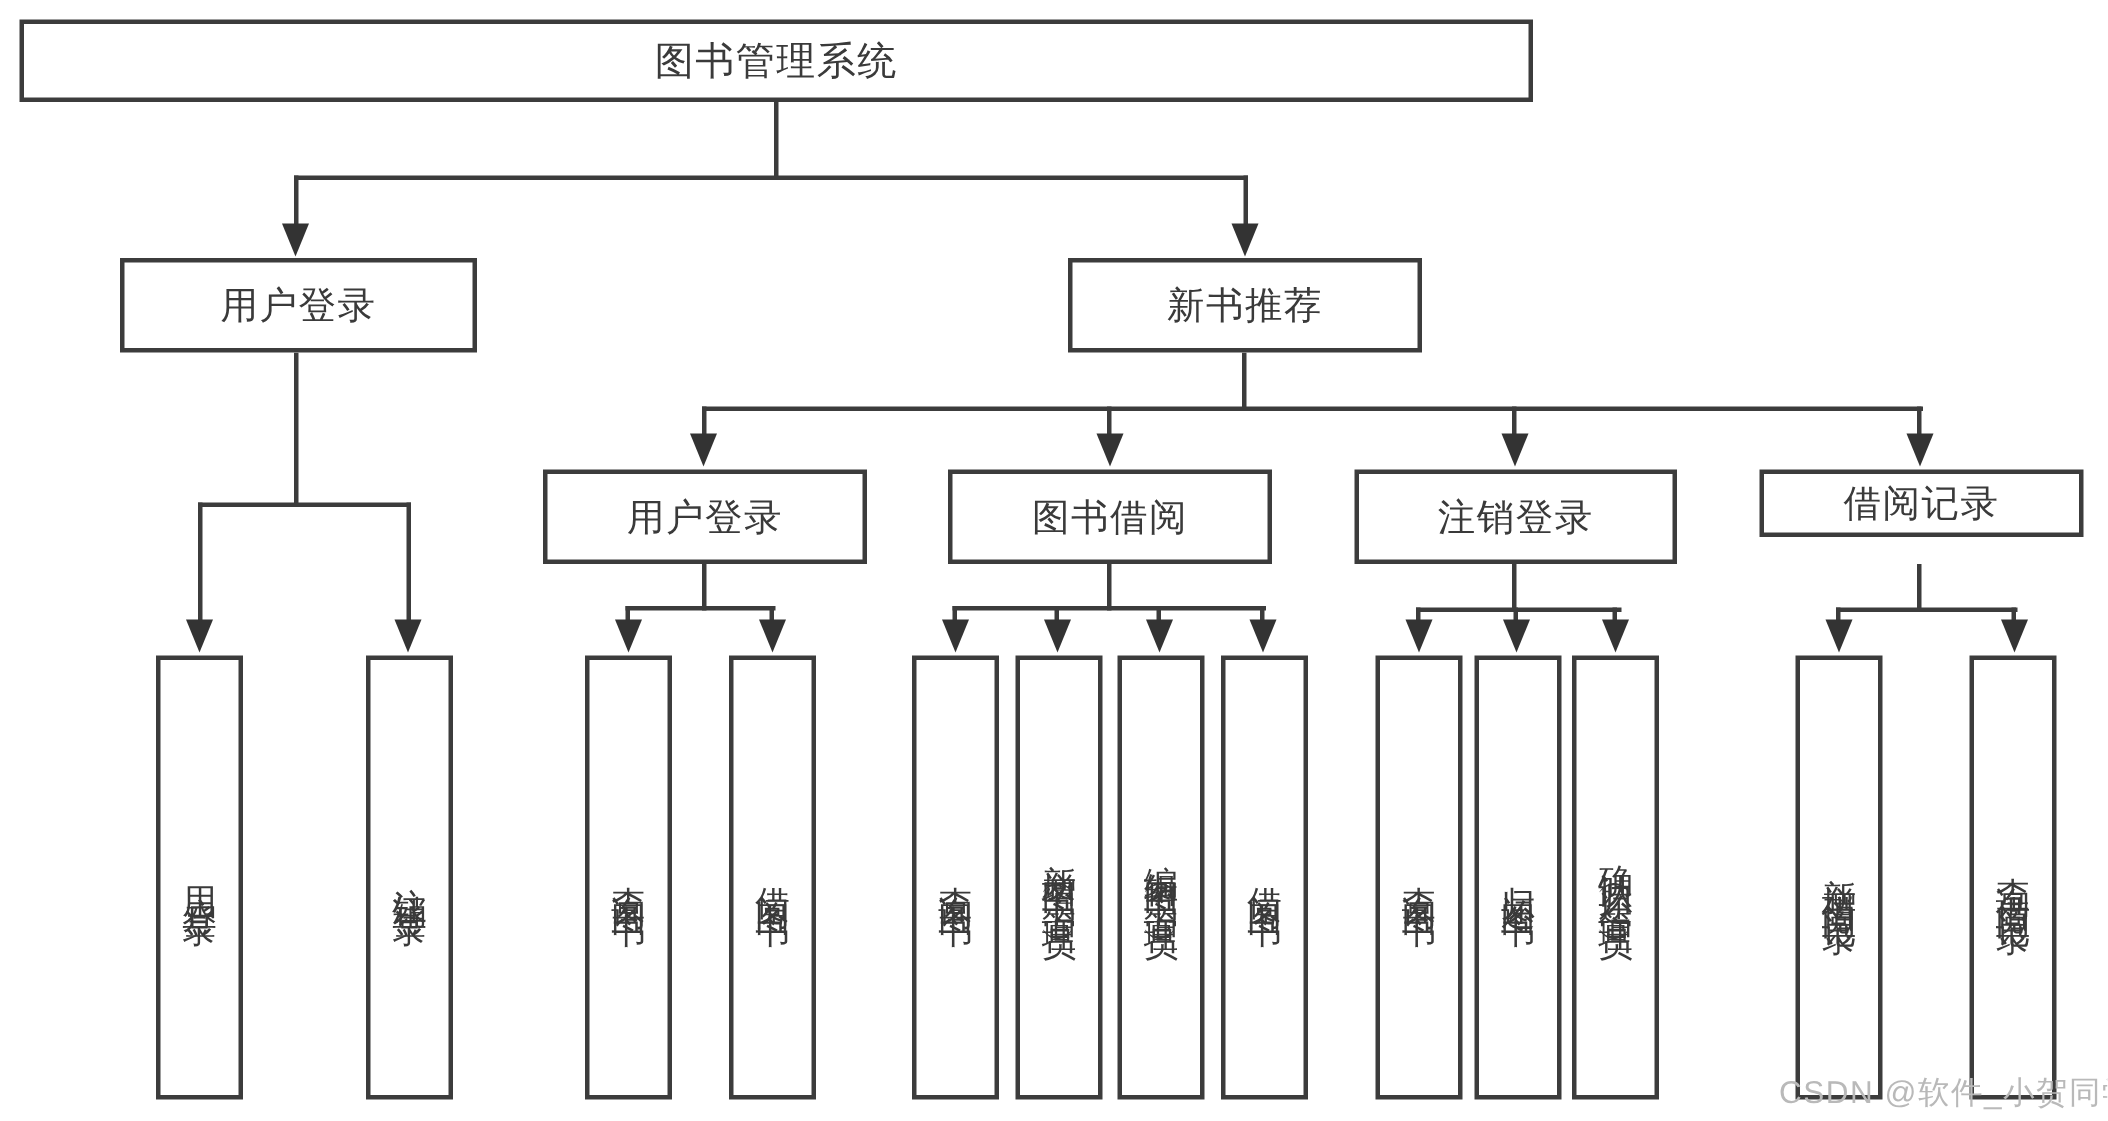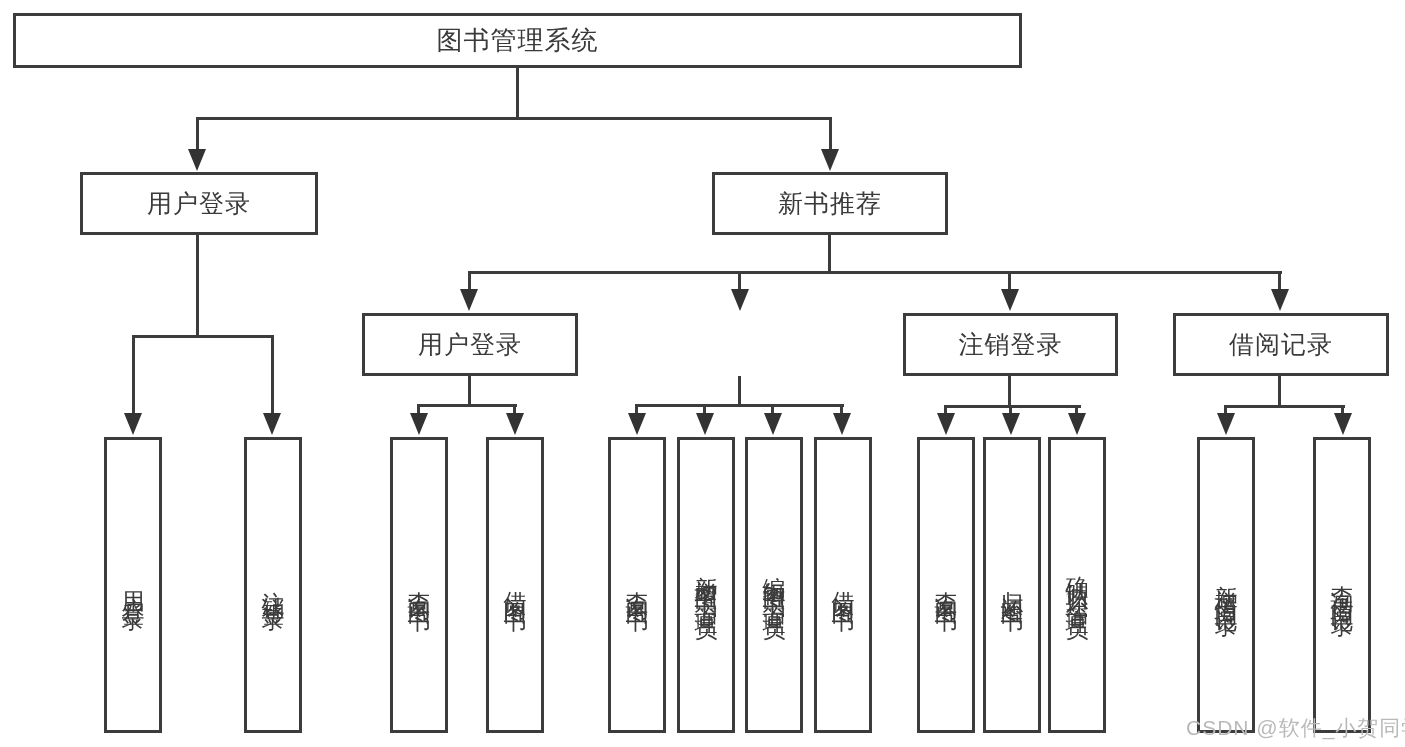--- a/index.html
+++ b/index.html
@@ -105,22 +105,23 @@
   <div class="arrowhead" style="left:1217px;top:413px;"></div>
   <div class="line" style="left:1341px;top:405px;width:3px;height:13px;"></div>
   <div class="arrowhead" style="left:1334px;top:413px;"></div>
 
   <div class="node h-node" style="left:13px;top:13px;width:1009px;height:55px;font-size:26px;">图书管理系统</div>
 
   <div class="node h-node" style="left:80px;top:172px;width:238px;height:63px;">用户登录</div>
   <div class="node h-node" style="left:712px;top:172px;width:236px;height:63px;">新书推荐</div>
 
   <div class="node h-node" style="left:362px;top:313px;width:216px;height:63px;">用户登录</div>
+  <div class="node h-node" style="left:632px;top:313px;width:216px;height:63px;">图书借阅</div>
   <div class="node h-node" style="left:903px;top:313px;width:215px;height:63px;">注销登录</div>
-  <div class="node h-node" style="left:1173px;top:313px;width:216px;height:63px;">借阅记录</div>
+  <div class="node h-node" style="left:1173px;top:313px;width:216px;height:45px;">借阅记录</div>
 
   <div class="node v-node" style="left:104px;top:437px;width:58px;height:296px;">用户登录</div>
   <div class="node v-node" style="left:244px;top:437px;width:58px;height:296px;">注销登录</div>
 
   <div class="node v-node" style="left:390px;top:437px;width:58px;height:296px;">查询图书</div>
   <div class="node v-node" style="left:486px;top:437px;width:58px;height:296px;">借阅图书</div>
 
   <div class="node v-node" style="left:608px;top:437px;width:58px;height:296px;">查询图书</div>
   <div class="node v-node" style="left:677px;top:437px;width:58px;height:296px;">新增图书（管理员）</div>
   <div class="node v-node" style="left:745px;top:437px;width:58px;height:296px;">编辑图书（管理员）</div>

